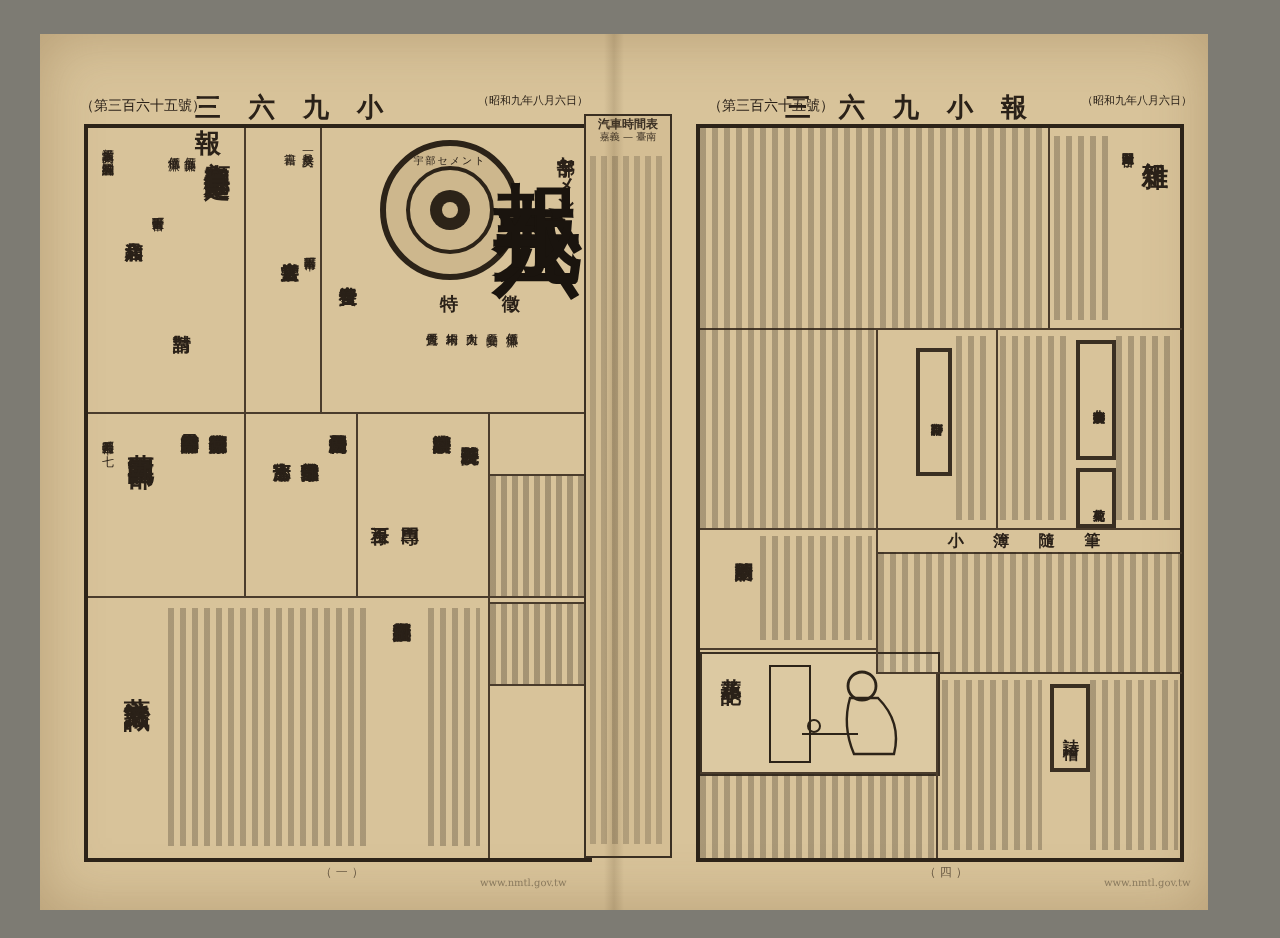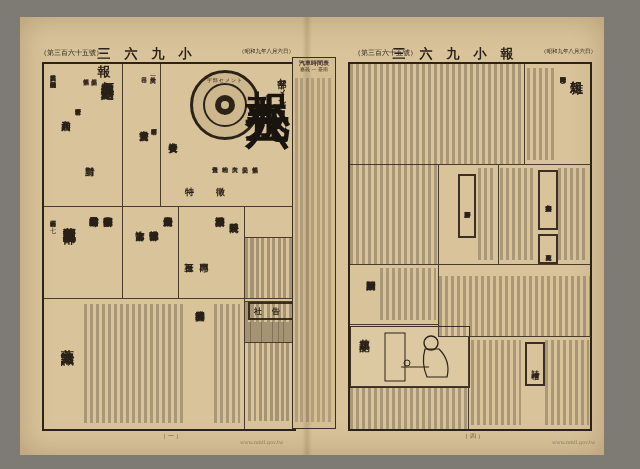--- a/index.html
+++ b/index.html
@@ -93,21 +93,21 @@
         <div class="vtext sm" style="position:absolute;right:2px;top:60px;">臺南市本町二丁目</div>
       </div>
 
       <div class="box" style="left:116px;top:0;width:138px;height:142px;border-width:0 1px 1px 0;">
         <div class="seal" style="left:30px;top:6px;">
           <div class="label">宇部セメント</div>
           <div class="ring"></div>
             <div class="core"></div>
         </div>
         <div class="vtext med" style="position:absolute;right:10px;top:8px;">宇部セメント</div>
-        <div class="med" style="position:absolute;left:25px;top:82px;letter-spacing:22px;margin-top:40px;">特徵</div>
+        <div class="med" style="position:absolute;left:60px;top:82px;letter-spacing:22px;">特徵</div>
         <div class="vtext sm" style="position:absolute;left:50px;top:98px;">色質優秀</div>
         <div class="vtext sm" style="position:absolute;left:60px;top:98px;">粉末均細</div>
         <div class="vtext sm" style="position:absolute;left:70px;top:98px;">耐久力大</div>
         <div class="vtext sm" style="position:absolute;left:80px;top:98px;">品質安全</div>
         <div class="vtext sm" style="position:absolute;left:90px;top:98px;">價格低廉</div>
         <div class="vtext med" style="position:absolute;left:6px;top:72px;">泰安合資會社</div>
       </div>
 
       <div class="box" style="left:254px;top:0;width:0;height:0;border:none;"></div>
 
@@ -131,24 +131,20 @@
         <div class="vtext med" style="position:absolute;left:4px;top:50px;">王百禄</div>
       </div>
 
       <div class="box" style="left:0;top:234px;width:200px;height:131px;border-width:0 1px 0 0;">
         <div class="lines" style="left:40px;right:60px;top:6px;bottom:6px;"></div>
         <div class="vtext big" style="position:absolute;left:14px;top:40px;">蘇文治識</div>
         <div class="vtext med" style="position:absolute;right:38px;top:6px;">亹元寶觸經發行小引</div>
         <div class="lines" style="left:170px;right:4px;top:6px;bottom:6px;"></div>
       </div>
 
-      <div class="box" style="left:200px;top:234px;width:54px;height:131px;border-width:0;">
-        <div class="titlebox" style="left:4px;top:4px;width:44px;height:14px;font-size:8px;letter-spacing:10px;">社告</div>
-        <div class="lines dense" style="left:4px;right:4px;top:24px;bottom:8px;"></div>
-      </div>
     </div>
 
     <div class="logo-title" style="left:224px;top:54px;height:160px;">三六九小報</div>
     <div class="box" style="left:224px;top:220px;width:48px;height:60px;">
       <div class="lines dense"></div>
     </div>
     <div class="box" style="left:224px;top:284px;width:48px;height:40px;">
       <div class="lines dense"></div>
     </div>
 
@@ -187,20 +183,21 @@
         <div class="titlebox" style="left:20px;top:10px;width:14px;height:60px;font-size:6px;writing-mode:vertical-rl;">聊齋新評</div>
         <div class="lines" style="left:40px;right:2px;top:4px;bottom:4px;"></div>
       </div>
       <div class="box" style="left:148px;top:100px;width:92px;height:100px;border-width:0 0 1px 0;">
         <div class="titlebox" style="left:40px;top:6px;width:16px;height:56px;font-size:6px;writing-mode:vertical-rl;">臺灣文化事蹟</div>
         <div class="titlebox" style="left:40px;top:70px;width:16px;height:26px;font-size:6px;writing-mode:vertical-rl;">菊花史片</div>
         <div class="lines" style="left:60px;right:2px;top:4px;bottom:4px;"></div>
         <div class="lines" style="left:2px;right:56px;top:4px;bottom:4px;"></div>
       </div>
 
+      <div class="box" style="left:88px;top:200px;width:152px;height:12px;border-width:0 0 1px 1px;text-align:center;font-size:8px;font-weight:bold;letter-spacing:6px;line-height:12px;">小 簿 隨 筆</div>
 
       <div class="box" style="left:0;top:200px;width:88px;height:60px;border-width:0 1px 1px 0;">
         <div class="vtext med" style="position:absolute;left:14px;top:10px;">兩敗的關話</div>
         <div class="lines" style="left:30px;right:2px;top:4px;bottom:4px;"></div>
       </div>
 
       <div class="illustration" style="left:0;top:262px;width:118px;height:60px;">
         <div class="vtext big" style="position:absolute;left:6px;top:4px;font-size:10px;">花叢小記</div>
         <svg width="84" height="56" style="position:absolute;left:30px;top:2px;">
           <rect x="4" y="4" width="20" height="48" fill="none" stroke="#2c2318" stroke-width="1"></rect>

